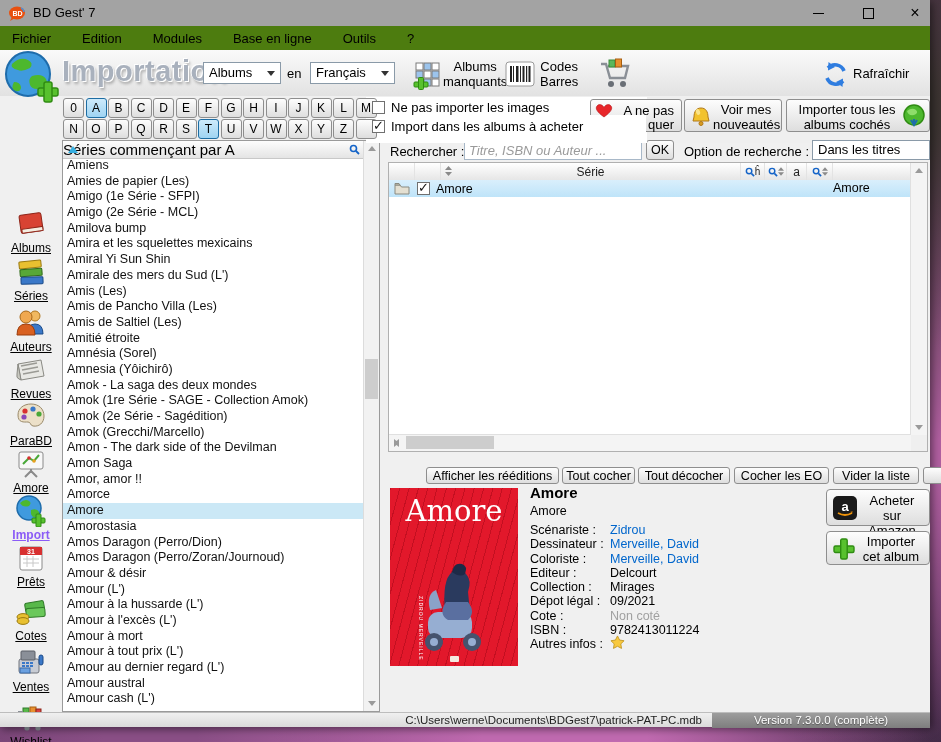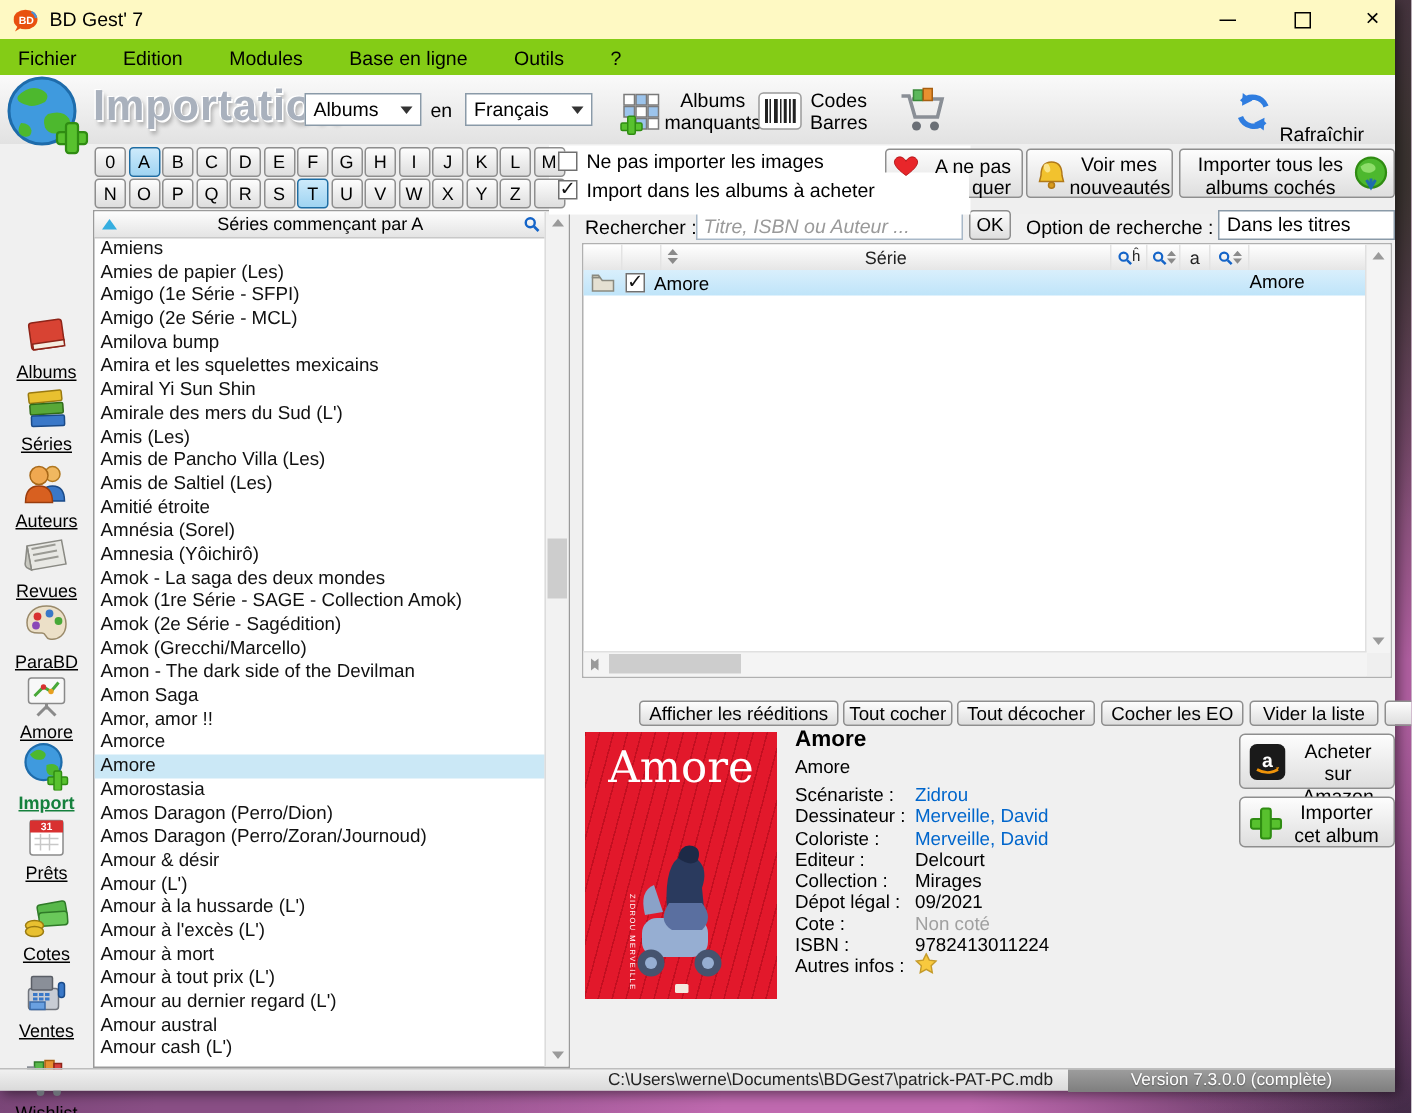--- a/index.html
+++ b/index.html
@@ -6,45 +6,45 @@
   .screen{position:relative;width:941px;height:742px;overflow:hidden;
     font-family:"Liberation Sans",sans-serif;
     background:
       radial-gradient(circle at 96% 15%, #3a3330 0 3%, transparent 30%),
       radial-gradient(circle at 99% 55%, #b05fa0 0 6%, transparent 35%),
       radial-gradient(circle at 60% 98%, #c06ab0 0 9%, transparent 40%),
       radial-gradient(circle at 20% 99%, #8a4f86 0 8%, transparent 45%),
       linear-gradient(135deg,#2e1f33,#4a2c4d 40%,#7b4178 70%,#3a2740);}
   .window{position:absolute;left:0;top:0;width:930px;height:727px;background:#f0f0f0;box-shadow:2px 2px 8px rgba(0,0,0,.5);}
   
-  .titlebar{position:absolute;left:0;top:0;width:930px;height:26px;background:#fef9c3;}
+  .titlebar{position:absolute;left:0;top:0;width:930px;height:26px;background:#a3a3a3;}
   .app-icon{position:absolute;left:9px;top:5px;width:17px;height:17px;}
   .title-text{position:absolute;left:33px;top:5px;font-size:13px;color:#000;}
   .winbtn{position:absolute;top:0;width:40px;height:26px;display:flex;align-items:center;justify-content:center;cursor:default;}
   .winbtn.min{left:798px;} .winbtn.max{left:848px;} .winbtn.close{left:895px;}
   .glyph-min{width:11px;height:1px;background:#000;}
   .glyph-max{width:9px;height:9px;border:1px solid #000;}
   .glyph-close{font-size:16px;line-height:16px;color:#000;}
   
-  .menubar{position:absolute;left:0;top:26px;width:930px;height:24px;background:#84cc16;padding-left:1px;box-sizing:border-box;}
+  .menubar{position:absolute;left:0;top:26px;width:930px;height:24px;background:#4d7c0f;padding-left:1px;box-sizing:border-box;}
   .menu-item{display:inline-block;padding:5px 11px 0 11px;margin-right:9px;font-size:13px;color:#000;}
   
   .toolbar{position:absolute;left:0;top:50px;width:930px;height:46px;background:linear-gradient(#fafafa,#e2e2e2);border-bottom:1px solid #cfcfcf;}
   .big-globe{position:absolute;left:2px;top:50px;width:57px;height:54px;z-index:6;}
   .page-title{position:absolute;left:62px;top:55px;font-size:29px;font-weight:bold;letter-spacing:.5px;color:#a9b1bd;
     text-shadow:1px 1px 0 #fff,-1px -1px 0 #fff,2px 3px 3px rgba(0,0,0,.28);}
   .combo{position:absolute;height:22px;background:#fff;border:1px solid #8a9aa8;font-size:13px;line-height:20px;padding-left:5px;box-sizing:border-box;}
   .combo .arr{position:absolute;right:5px;top:8px;width:0;height:0;border:4px solid transparent;border-top:5px solid #333;}
   .combo-albums{left:203px;top:62px;width:78px;}
   .combo-lang{left:310px;top:62px;width:85px;}
   .en-label{position:absolute;left:287px;top:66px;font-size:13px;}
   .tb-item{position:absolute;font-size:13px;line-height:15px;color:#000;}
   .lbl-manquants{left:443px;top:59px;text-align:center;}
   .lbl-codes{left:540px;top:59px;text-align:center;}
-  .lbl-refresh{left:853px;top:66px;margin-top:16px;}
+  .lbl-refresh{left:853px;top:66px;}
   .icon-abs{position:absolute;}
   
   .filterrow{position:absolute;left:0;top:96px;width:930px;height:47px;background:#efefef;}
   .white-panel{position:absolute;left:366px;top:97px;width:281px;height:46px;background:#fff;z-index:1;}
   .letters{position:absolute;left:63px;z-index:2;display:flex;}
   .letters.r1{top:98px;} .letters.r2{top:119px;}
   .letter-btn{width:19px;height:18px;margin-right:1.5px;border:1px solid #8e8e8e;border-radius:3px;
     background:linear-gradient(#fdfdfd,#dedede);font-size:12px;display:flex;align-items:center;justify-content:center;color:#000;}
   .letter-btn.sel{background:linear-gradient(#cdeafb,#9fd4f2);border-color:#1d6da3;}
   .cbrow{position:absolute;left:372px;z-index:3;display:flex;align-items:center;font-size:13px;}
@@ -62,24 +62,24 @@
   .nouv-text{position:absolute;left:28px;top:2px;text-align:center;width:66px;}
   .bell-pos{position:absolute;left:5px;top:6px;}
   .btn-imptous{left:786px;width:144px;}
   .imptous-text{position:absolute;left:6px;top:2px;text-align:center;width:108px;}
   .globe-pos{position:absolute;right:3px;top:4px;}
   
   .sidebar{position:absolute;left:0;top:96px;width:62px;height:616px;background:#f0f0f0;}
   .side-item{position:absolute;left:0;width:62px;text-align:center;font-size:12px;color:#000;}
   .side-item .ic{display:block;margin:0 auto 1px auto;width:32px;height:32px;}
   .side-item .lb{text-decoration:underline;text-decoration-thickness:from-font;}
-  .side-item.active .lb{color:#15803d;font-weight:bold;}
+  .side-item.active .lb{color:#8b5cf6;font-weight:bold;}
   
   .series-panel{position:absolute;left:62px;top:140px;width:318px;height:572px;background:#fff;border:1px solid #9a9a9a;box-sizing:border-box;}
-  .series-header{position:absolute;left:0;top:0;right:15px;height:17px;background:linear-gradient(#fdfdfd,#e4e4e4);border-bottom:1px solid #c8c8c8;font-size:12px;text-align:center;line-height:17px;color:#000;}
+  .series-header{position:absolute;left:0;top:0;right:15px;height:17px;background:linear-gradient(#fdfdfd,#e4e4e4);border-bottom:1px solid #c8c8c8;font-size:15px;line-height:17px;color:#000;}
   .sort-up{position:absolute;left:5px;top:5px;width:0;height:0;border:5px solid transparent;border-bottom:7px solid #35aee0;border-top:none;}
   .hdr-mag{position:absolute;right:4px;top:3px;}
   .series-list{position:absolute;left:0;top:17px;right:15px;bottom:0;overflow:hidden;}
   .series-item{height:15.7px;line-height:15.7px;font-size:12.5px;padding-left:4px;white-space:nowrap;color:#111;}
   .series-item.selected{background:#cbe8f6;}
   .vscroll{position:absolute;right:0;top:0;width:15px;bottom:0;background:#f2f2f2;border-left:1px solid #dcdcdc;}
   .scroll-arrow{position:absolute;left:0;width:15px;height:15px;display:flex;align-items:center;justify-content:center;}
   .tri-up{width:0;height:0;border:4px solid transparent;border-bottom:5px solid #9a9a9a;border-top:none;}
   .tri-down{width:0;height:0;border:4px solid transparent;border-top:5px solid #9a9a9a;border-bottom:none;}
   .tri-left{width:0;height:0;border:4px solid transparent;border-right:5px solid #9a9a9a;border-left:none;}

